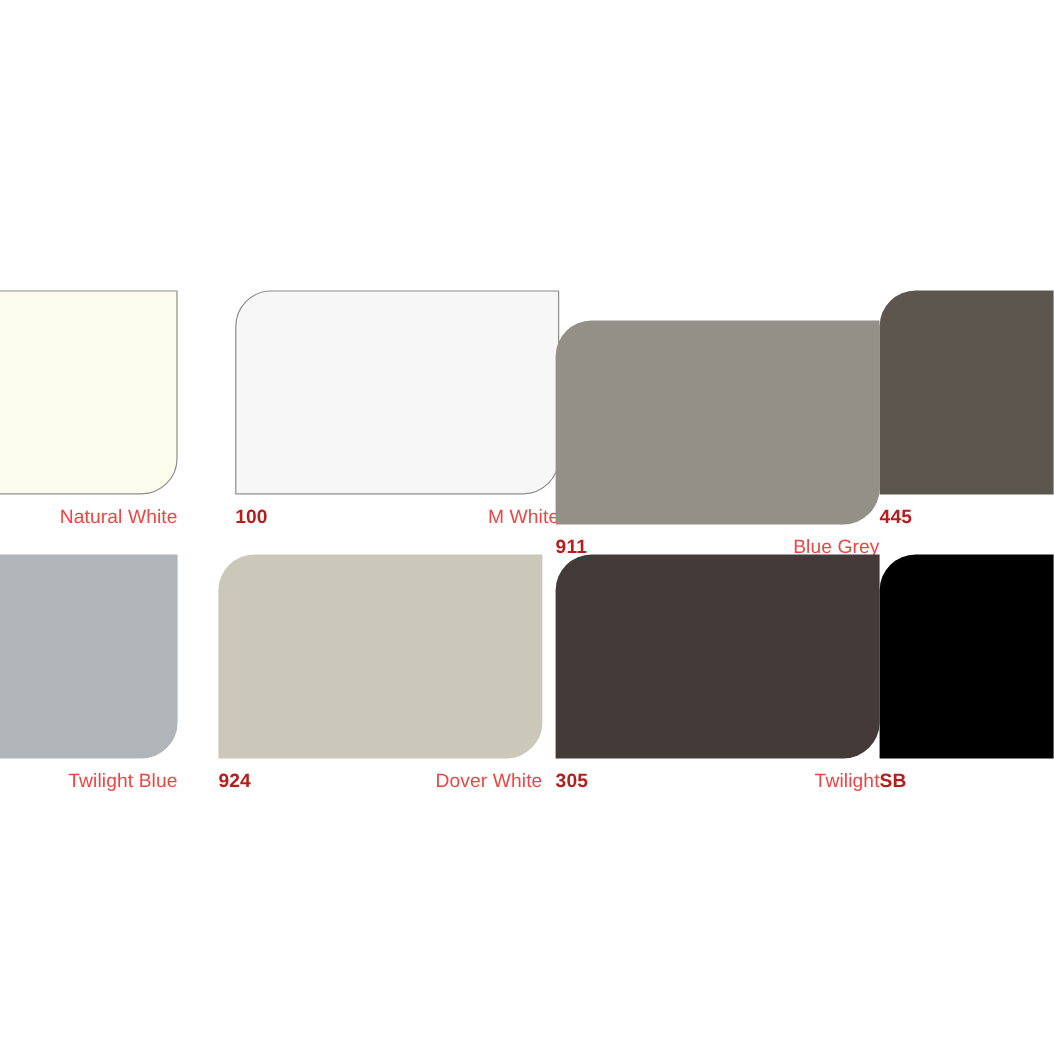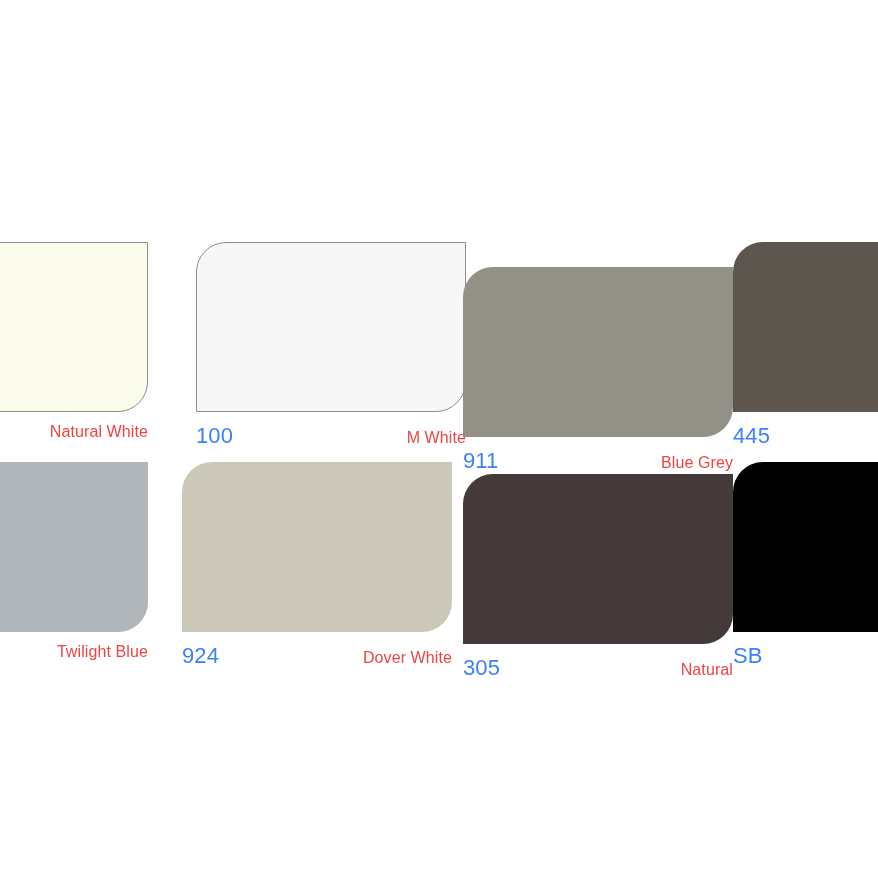--- a/index.html
+++ b/index.html
@@ -66,23 +66,23 @@
     top: 181px;
     width: 270px;
     height: 28px;
     display: flex;
     align-items: baseline;
     justify-content: space-between;
     white-space: nowrap;
   }
 
   .swatch-code {
-    font-size: 22px;
-    font-weight: normal;
-    color: #3b82f6;
+    font-size: 16px;
+    font-weight: bold;
+    color: #b91c1c;
     letter-spacing: 0.1px;
   }
 
   .swatch-name {
     font-size: 16px;
     font-weight: normal;
     color: #ef4444;
     letter-spacing: 0.1px;
   }
 </style>
@@ -139,25 +139,25 @@
       </div>
 
       <div class="swatch-cell" style="left:304px;">
         <div class="swatch-chip" style="background: rgb(203, 199, 185);"></div>
         <div class="swatch-caption">
           <span class="swatch-code">924</span>
           <span class="swatch-name">Dover White</span>
         </div>
       </div>
 
-      <div class="swatch-cell" style="left:585px;margin-top:12px;">
+      <div class="swatch-cell" style="left:585px;">
         <div class="swatch-chip" style="background: rgb(68, 58, 58);"></div>
         <div class="swatch-caption">
           <span class="swatch-code">305</span>
-          <span class="swatch-name">Natural</span>
+          <span class="swatch-name">Twilight</span>
         </div>
       </div>
 
       <div class="swatch-cell" style="left:855px;">
         <div class="swatch-chip" style="background: rgb(0, 0, 0);"></div>
         <div class="swatch-caption">
           <span class="swatch-code">SB</span>
 
         </div>
       </div>

